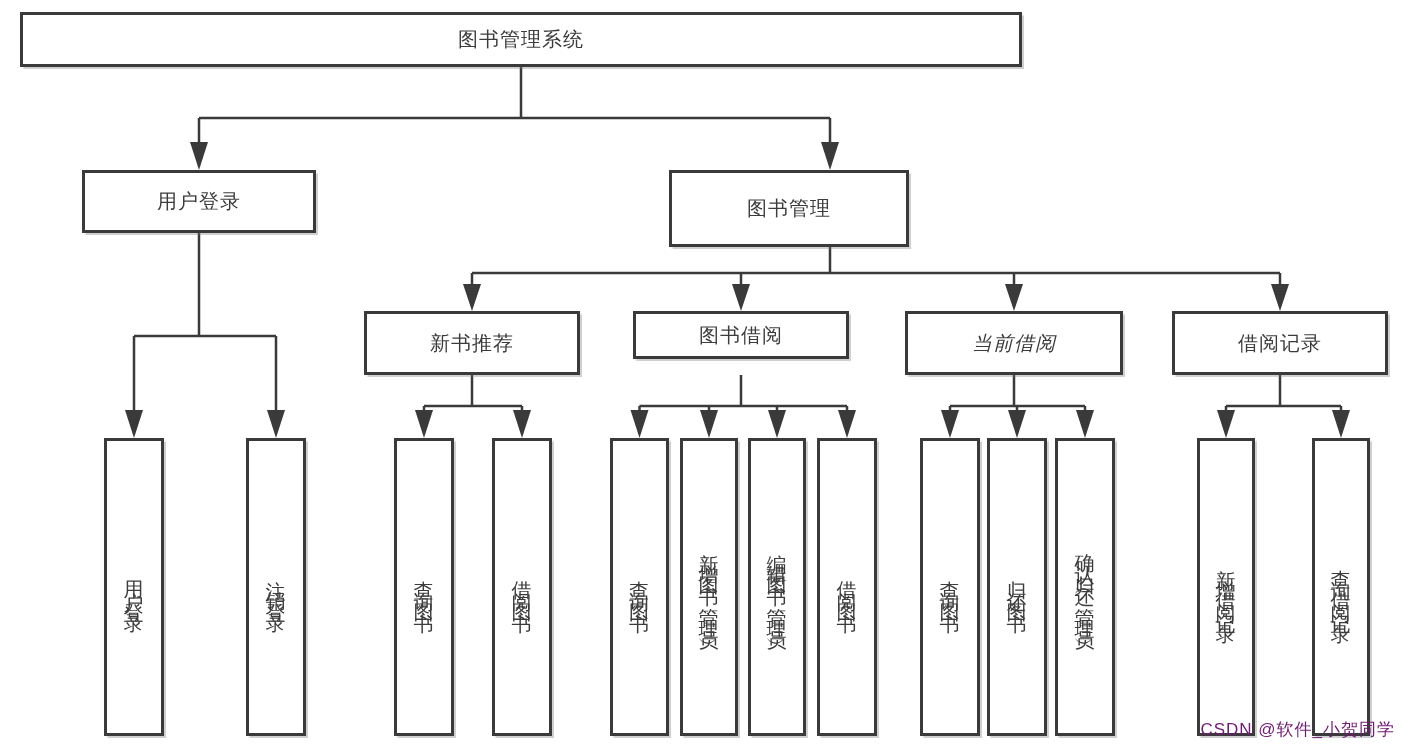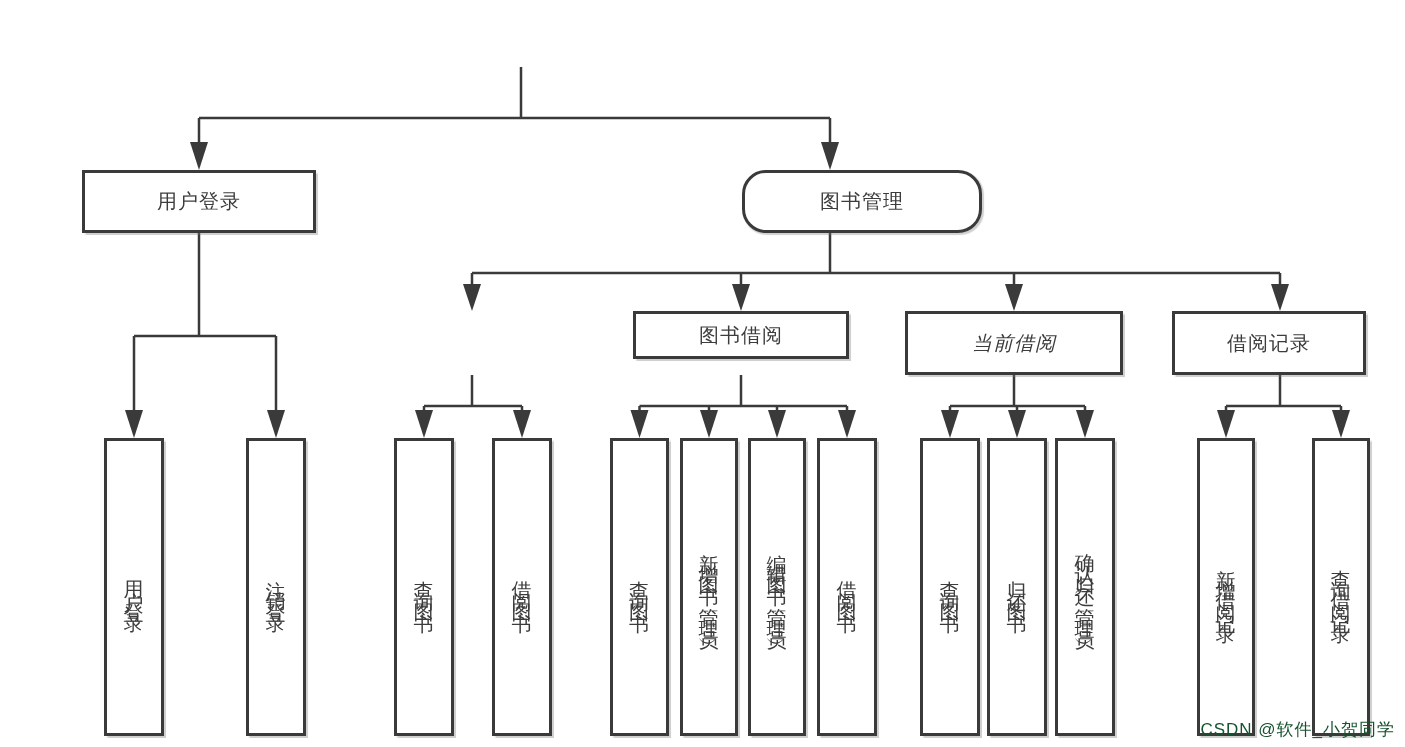--- a/index.html
+++ b/index.html
@@ -42,46 +42,46 @@
   .leaf .lbl {
     writing-mode: vertical-rl;
     text-orientation: mixed;
     letter-spacing: 11px;
     line-height: 1;
     white-space: nowrap;
   }
   
   #n-root          { left: 20px;   top: 12px;  width: 1002px; height: 55px; }
   #n-user-login    { left: 82px;   top: 170px; width: 234px;  height: 63px; }
-  #n-book-mgmt     { left: 742px;  top: 170px; width: 240px;  height: 63px; border-radius: 24px; }
+  #n-book-mgmt     { left: 669px;  top: 170px; width: 240px;  height: 77px; }
   #n-new-books     { left: 364px;  top: 311px; width: 216px;  height: 64px; }
   #n-book-borrow   { left: 633px;  top: 311px; width: 216px;  height: 48px; }
   #n-current-borrow{ left: 905px;  top: 311px; width: 218px;  height: 64px; font-style: italic; }
-  #n-borrow-records{ left: 1172px; top: 311px; width: 194px;  height: 64px; }
+  #n-borrow-records{ left: 1172px; top: 311px; width: 216px;  height: 64px; }
 
   #l-user-login  { left: 104px;  top: 438px; width: 60px; height: 298px; }
   #l-logout      { left: 246px;  top: 438px; width: 60px; height: 298px; }
   #l-nb-search   { left: 394px;  top: 438px; width: 60px; height: 298px; }
   #l-nb-borrow   { left: 492px;  top: 438px; width: 60px; height: 298px; }
   #l-bb-search   { left: 610px;  top: 438px; width: 59px; height: 298px; }
   #l-bb-add      { left: 680px;  top: 438px; width: 58px; height: 298px; }
   #l-bb-edit     { left: 748px;  top: 438px; width: 58px; height: 298px; }
   #l-bb-borrow   { left: 817px;  top: 438px; width: 60px; height: 298px; }
   #l-cb-search   { left: 920px;  top: 438px; width: 60px; height: 298px; }
   #l-cb-return   { left: 987px;  top: 438px; width: 60px; height: 298px; }
   #l-cb-confirm  { left: 1055px; top: 438px; width: 60px; height: 298px; }
   #l-br-add      { left: 1197px; top: 438px; width: 58px; height: 298px; }
   #l-br-search   { left: 1312px; top: 438px; width: 58px; height: 298px; }
 
   .watermark {
     position: absolute;
     right: 10px;
     bottom: 6px;
     z-index: 5;
-    color: #14532d;
+    color: #701a75;
     font-size: 17px;
     letter-spacing: 1px;
     white-space: nowrap;
   }
 </style>
 </head>
 <body>
 
 <div class="canvas">
 
@@ -118,28 +118,34 @@
       <polygon points="768,410 786,410 777,438"></polygon>
       <polygon points="838,410 856,410 847,438"></polygon>
       <polygon points="941,410 959,410 950,438"></polygon>
       <polygon points="1008,410 1026,410 1017,438"></polygon>
       <polygon points="1076,410 1094,410 1085,438"></polygon>
       <polygon points="1217,410 1235,410 1226,438"></polygon>
       <polygon points="1332,410 1350,410 1341,438"></polygon>
     </g>
   </svg>
 
+  <div class="node" id="n-root">
+    <span class="lbl">图书管理系统</span>
+  </div>
 
   <div class="node" id="n-user-login">
     <span class="lbl">用户登录</span>
   </div>
   <div class="node" id="n-book-mgmt">
     <span class="lbl">图书管理</span>
   </div>
 
+  <div class="node" id="n-new-books">
+    <span class="lbl">新书推荐</span>
+  </div>
   <div class="node" id="n-book-borrow">
     <span class="lbl">图书借阅</span>
   </div>
   <div class="node" id="n-current-borrow">
     <span class="lbl">当前借阅</span>
   </div>
   <div class="node" id="n-borrow-records">
     <span class="lbl">借阅记录</span>
   </div>
 

